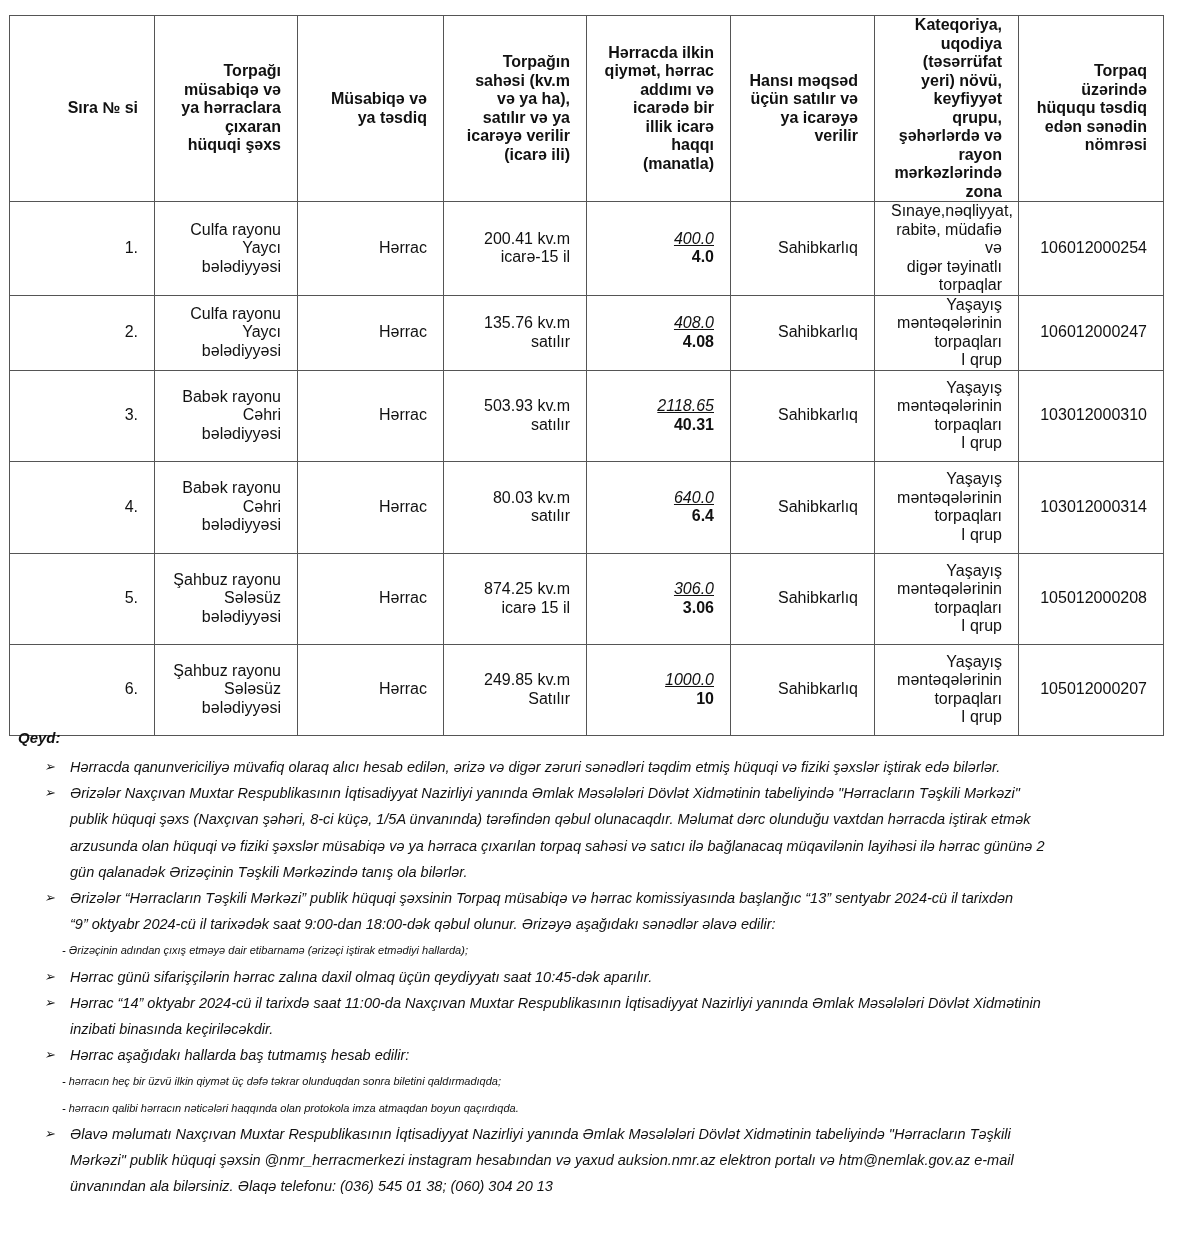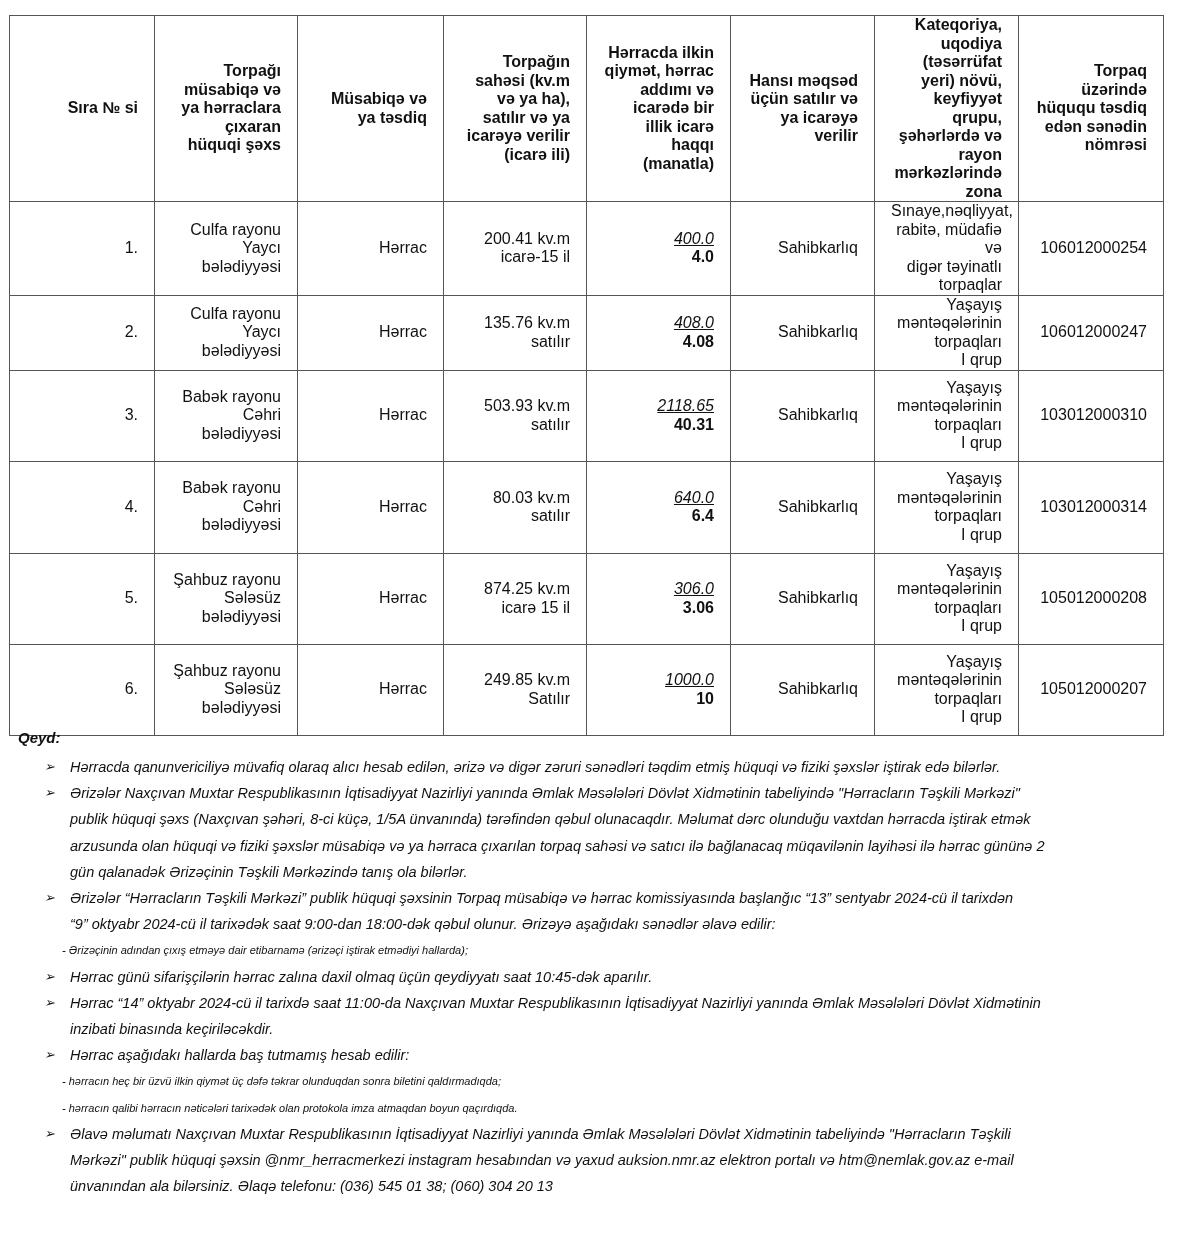--- a/index.html
+++ b/index.html
@@ -209,21 +209,21 @@
       <div class="note">
         <span class="bullet">➢</span>
         <div>Hərrac “14” oktyabr 2024-cü il tarixdə saat 11:00-da  Naxçıvan Muxtar Respublikasının İqtisadiyyat Nazirliyi yanında Əmlak Məsələləri Dövlət Xidmətinin</div>
         <div>inzibati binasında keçiriləcəkdir.</div>
       </div>
       <div class="note">
         <span class="bullet">➢</span>
         <div>Hərrac aşağıdakı hallarda baş tutmamış hesab edilir:</div>
       </div>
       <div class="subline">- hərracın heç bir üzvü ilkin qiymət üç dəfə təkrar olunduqdan sonra biletini qaldırmadıqda;</div>
-      <div class="subline">- hərracın qalibi hərracın nəticələri tarixədək olan protokola imza atmaqdan boyun qaçırdıqda.</div>
+      <div class="subline">- hərracın qalibi hərracın nəticələri haqqında olan protokola imza atmaqdan boyun qaçırdıqda.</div>
       <div class="note">
         <span class="bullet">➢</span>
         <div>Əlavə məlumatı Naxçıvan Muxtar Respublikasının İqtisadiyyat Nazirliyi yanında Əmlak Məsələləri Dövlət Xidmətinin tabeliyində "Hərracların Təşkili</div>
         <div>Mərkəzi" publik hüquqi şəxsin @nmr_herracmerkezi instagram hesabından və yaxud auksion.nmr.az elektron portalı və htm@nemlak.gov.az e-mail</div>
         <div>ünvanından ala bilərsiniz.  Əlaqə telefonu: (036)  545 01 38;   (060) 304 20 13</div>
       </div>
     </div>
 </div>
 
 </body></html>

